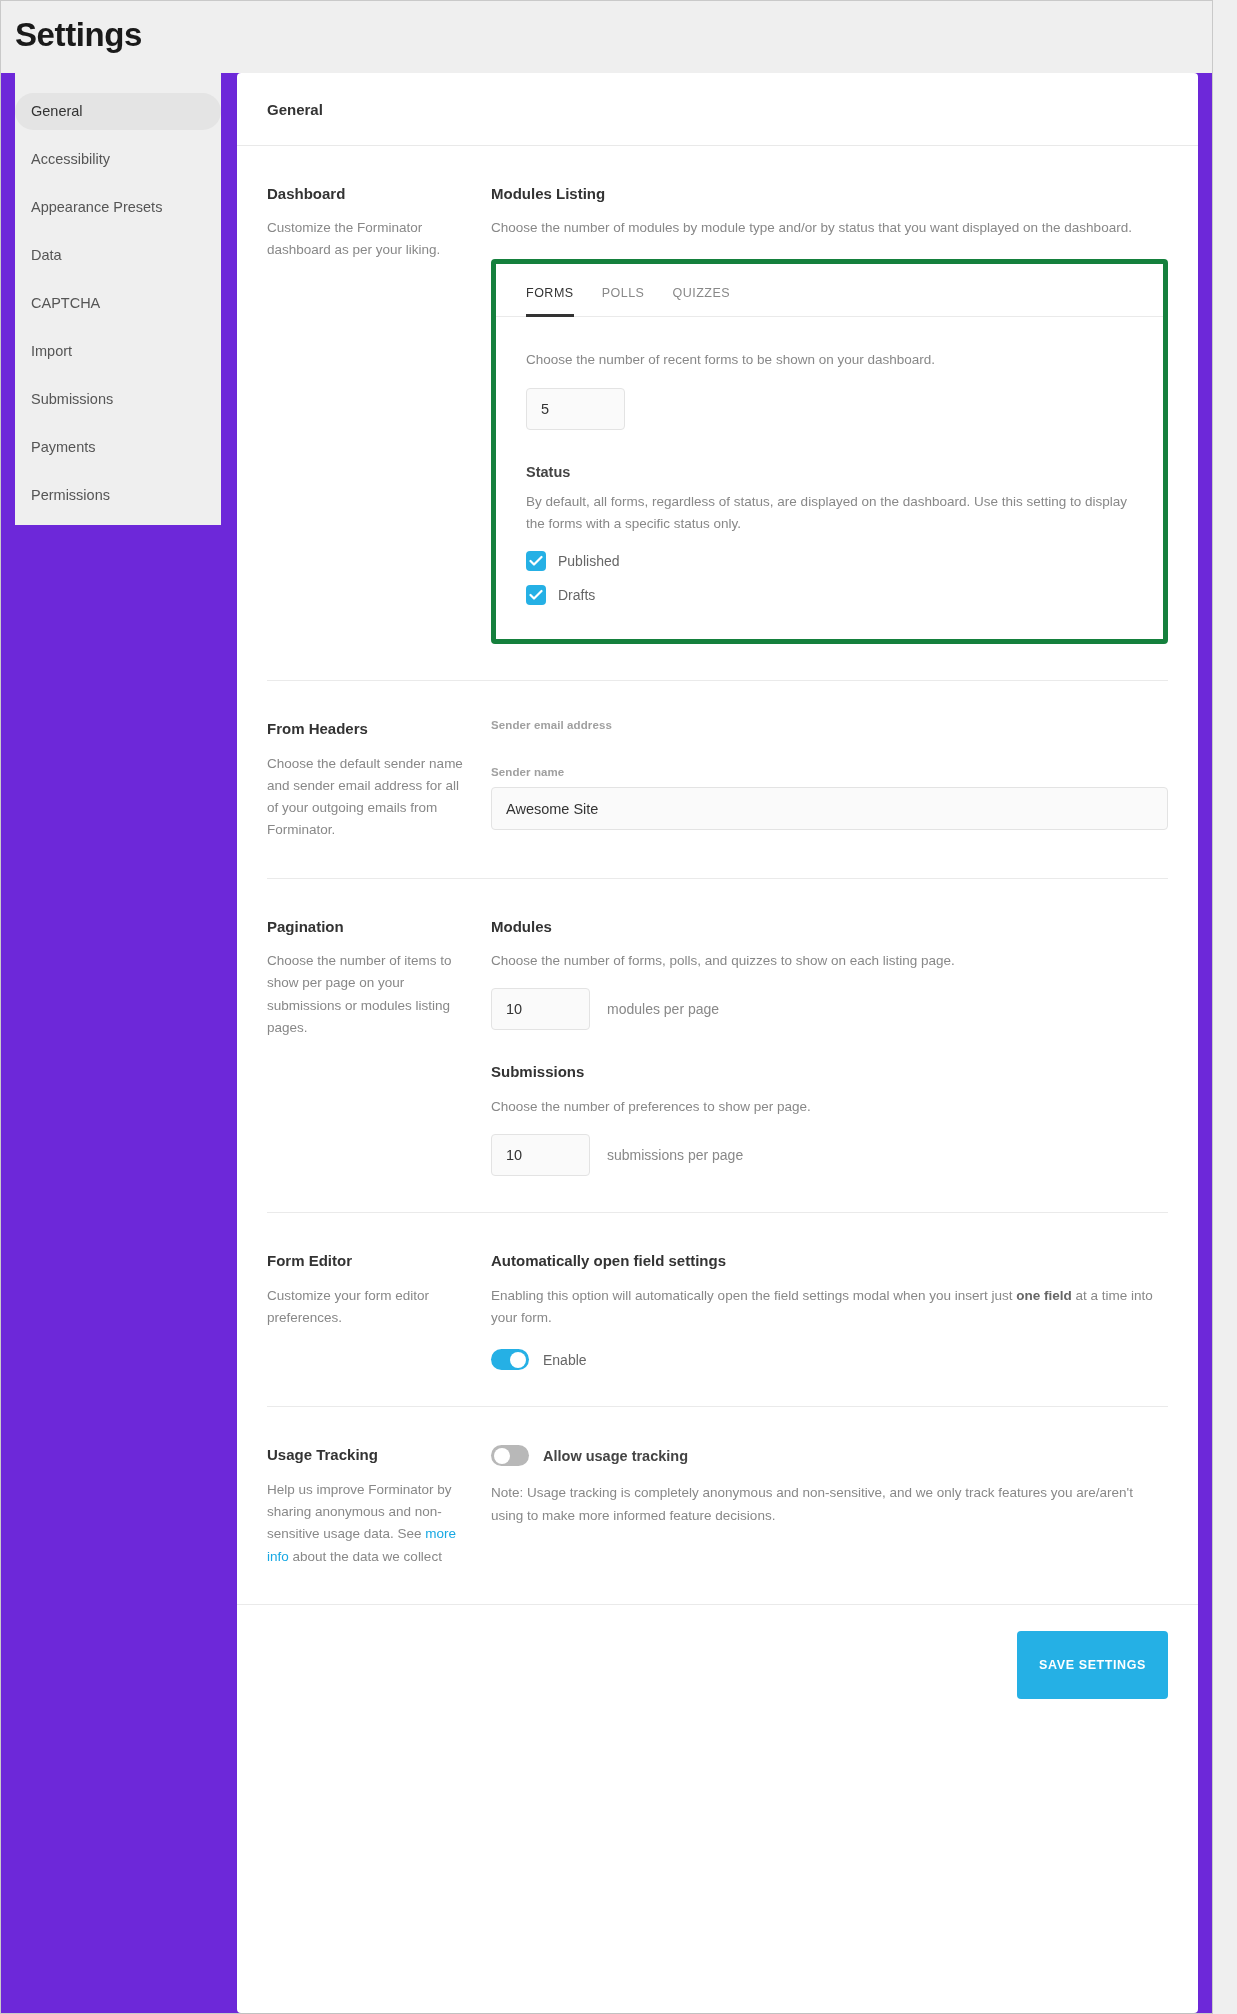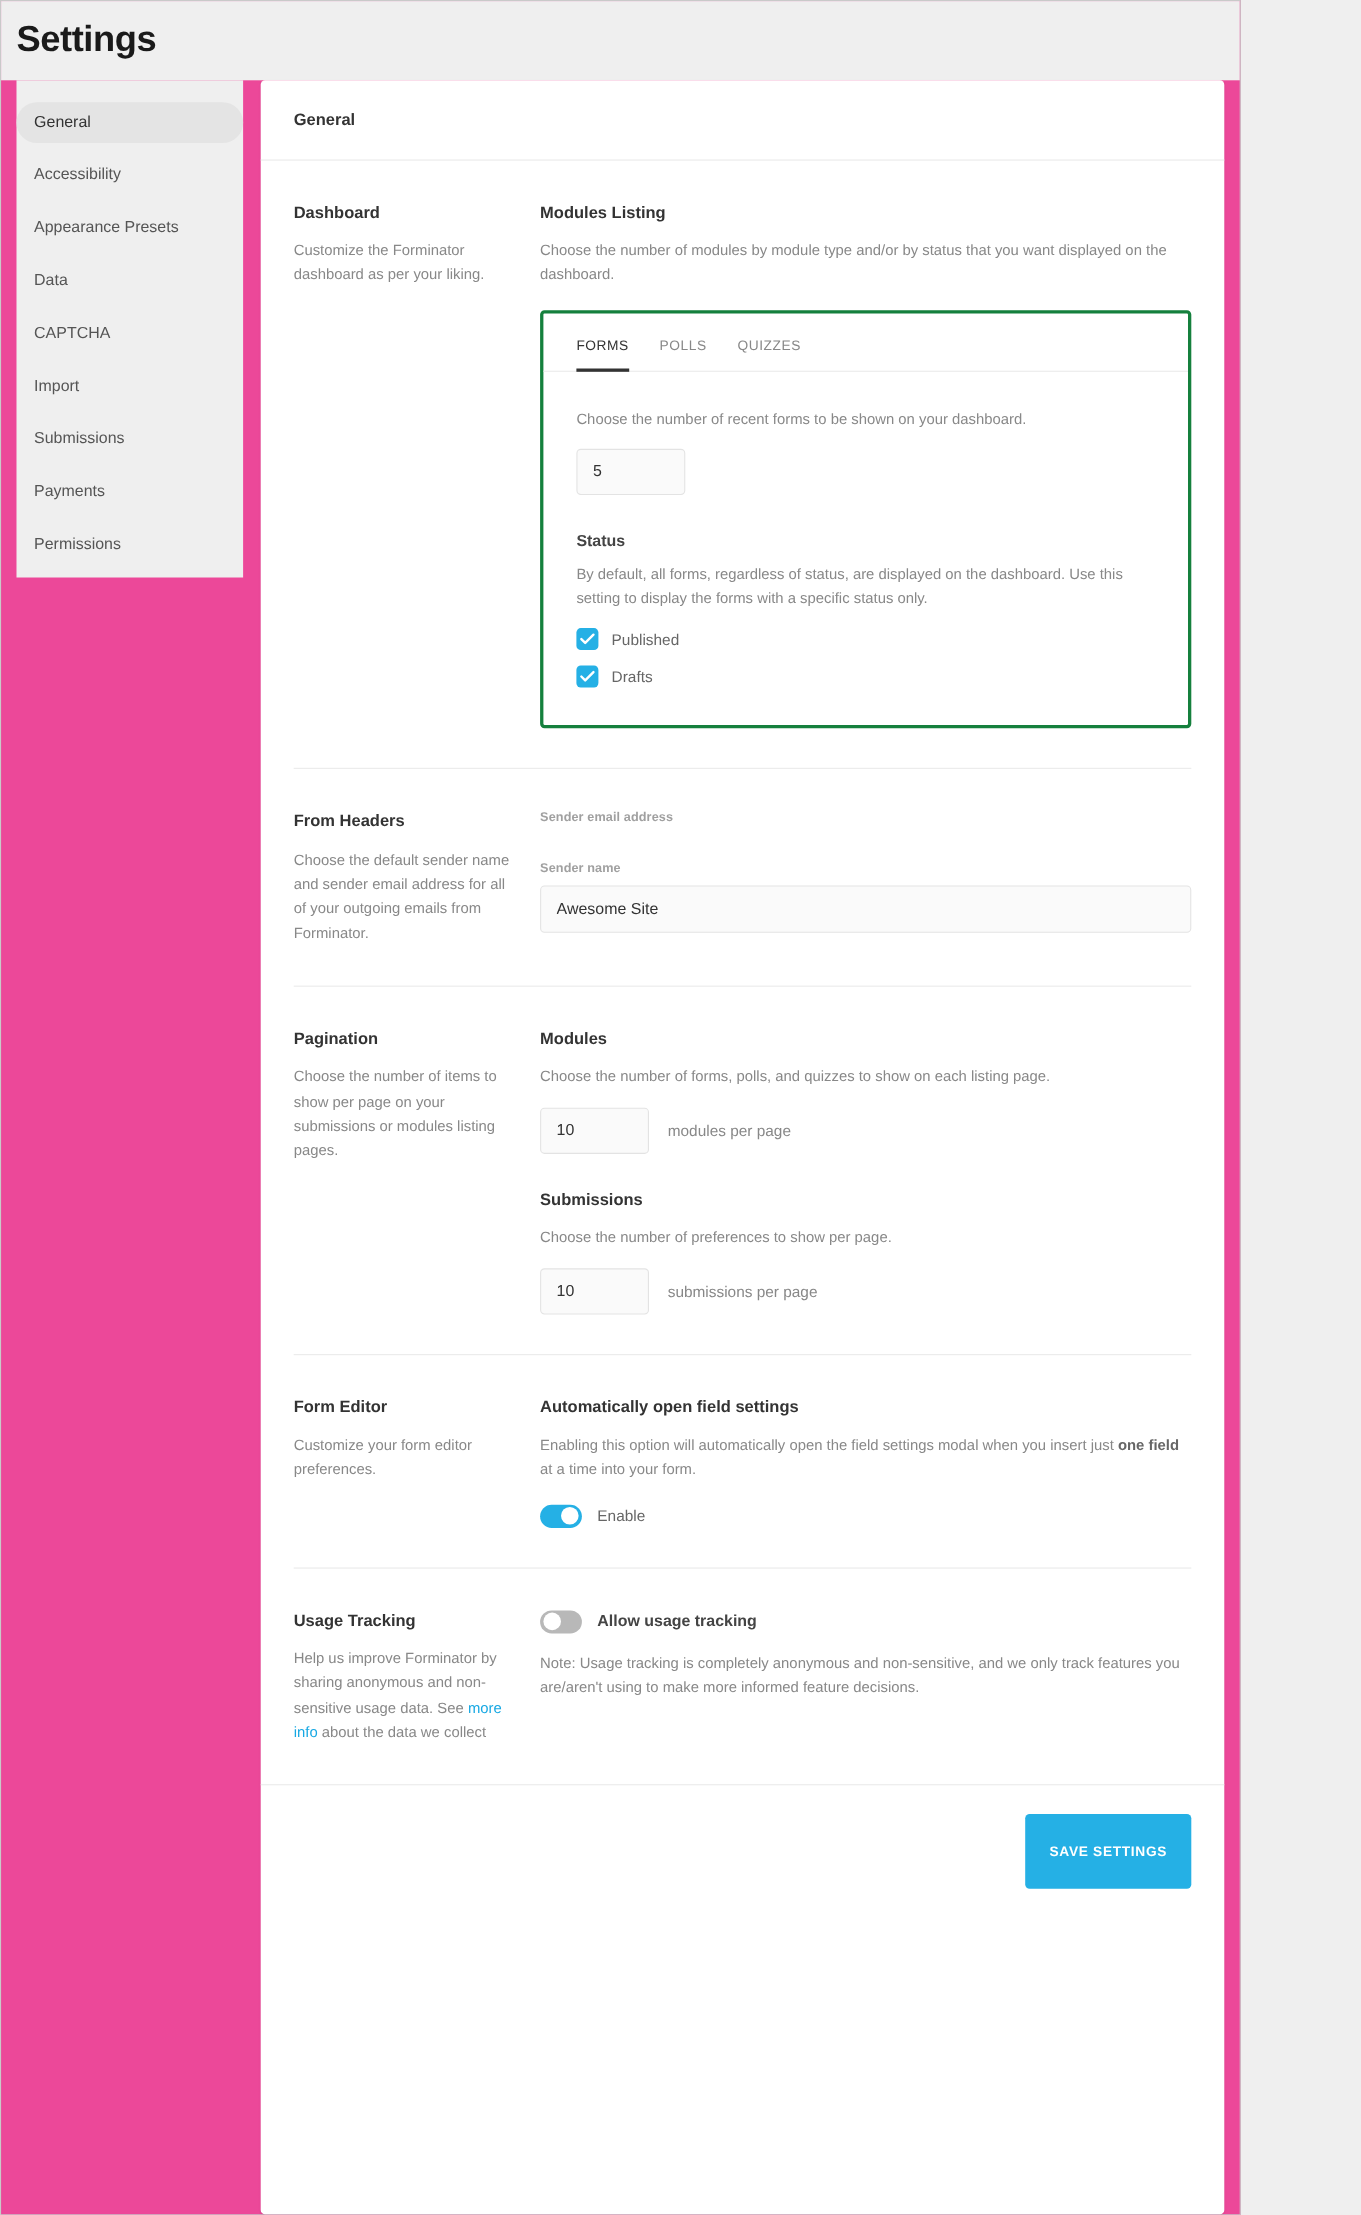--- a/index.html
+++ b/index.html
@@ -7,23 +7,23 @@
   body {
     width: 1237px;
     height: 2014px;
     background: #efefef;
     font-family: "Liberation Sans", sans-serif;
     color: #333;
     overflow: hidden;
   }
   .page {
     position: relative;
-    width: 1128px;
+    width: 1213px;
     height: 2014px;
-    background: #ec4899;
+    background: #6d28d9;
     border: 1px solid #c9c9c9;
   }
 
   
   .page-header {
     padding: 14px 0 18px 14px;
     background: #efefef;
   }
   .page-title {
     font-size: 33px;
@@ -112,21 +112,21 @@
     color: #888;
     line-height: 1.65;
     margin: 0;
   }
   .sec-desc a { color: #17a8e3; text-decoration: none; }
   .sec-desc b { color: #666; font-weight: bold; }
 
   
   .tabbox {
     margin-top: 20px;
-    border: 3px solid #15803d;
+    border: 5px solid #15803d;
     border-radius: 4px;
     background: #fff;
   }
   .tabbar {
     display: flex;
     padding: 0 30px;
     border-bottom: 1px solid #eaeaea;
   }
   .tab {
     position: relative;

